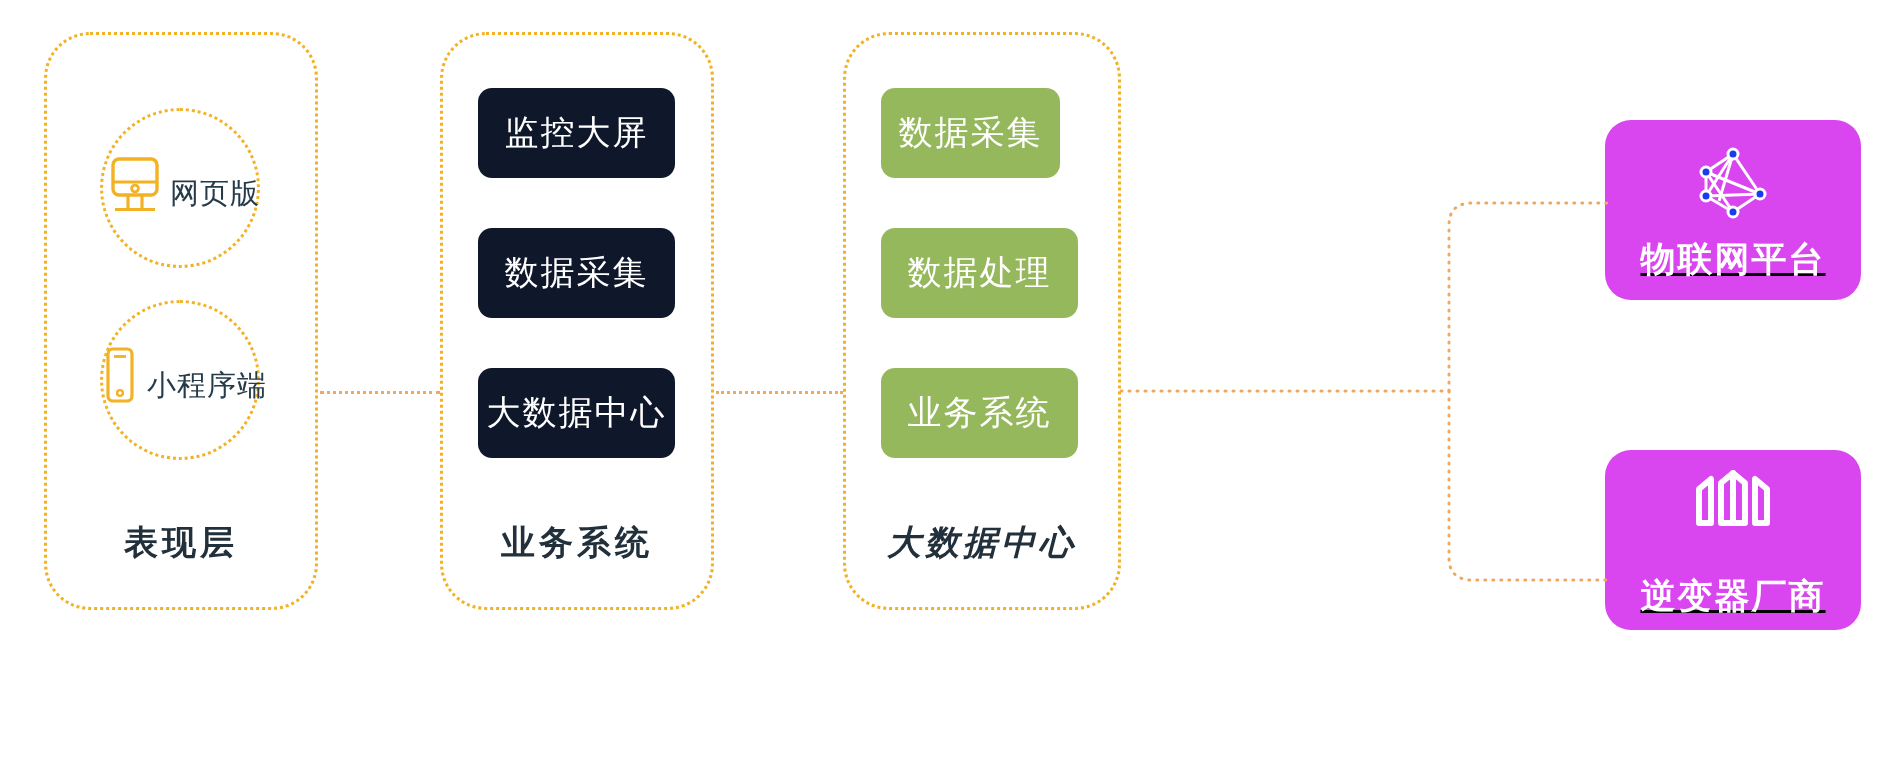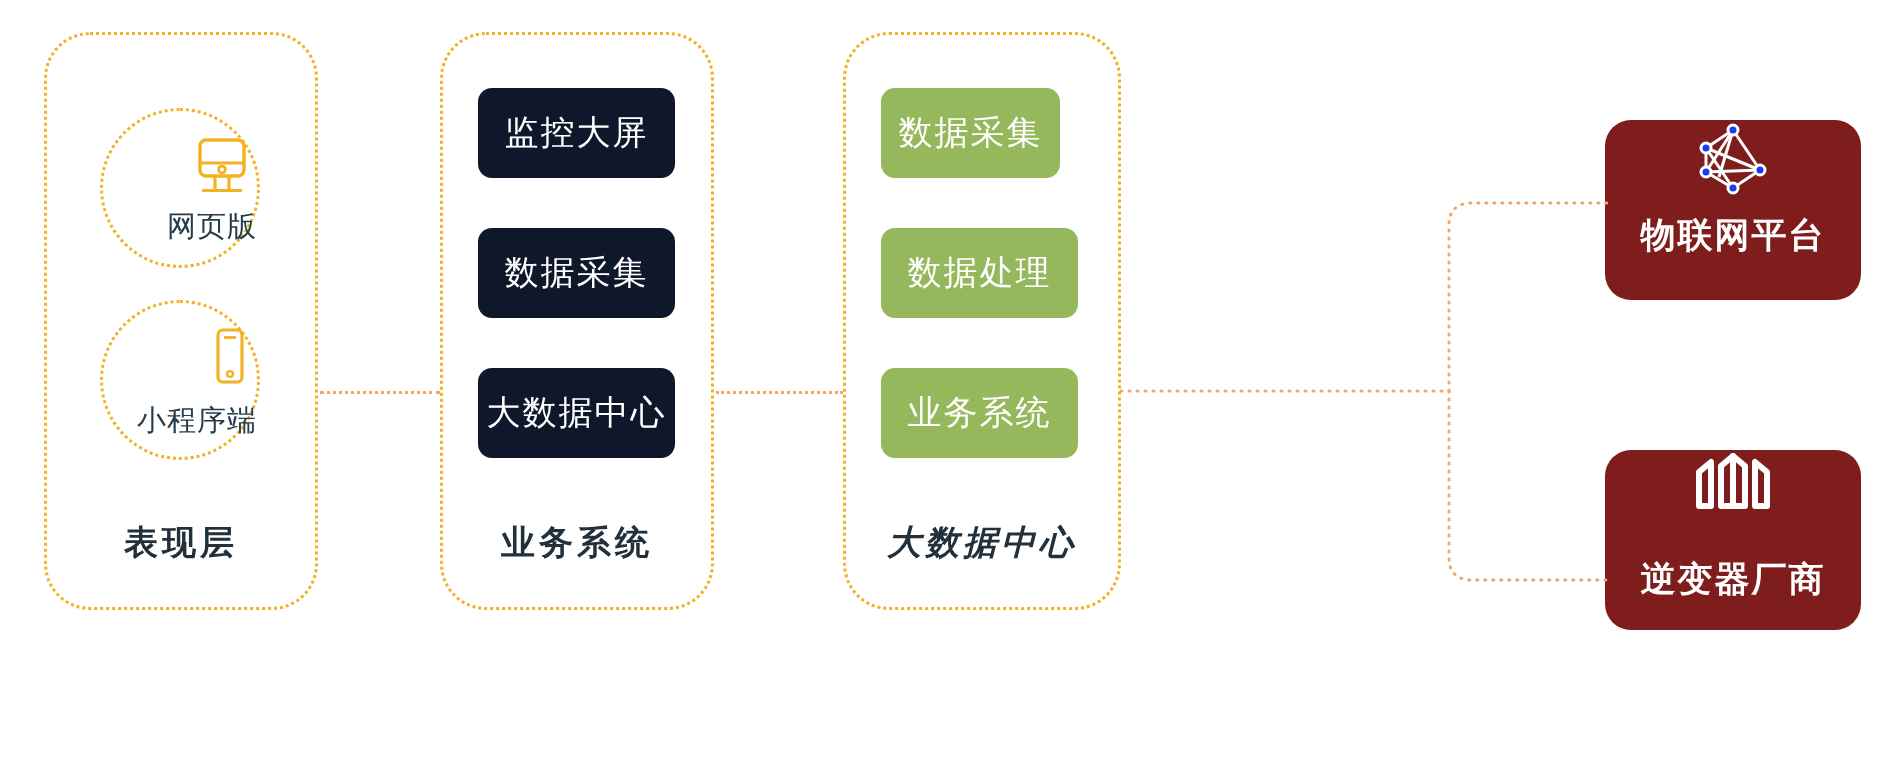--- a/index.html
+++ b/index.html
@@ -21,22 +21,22 @@
     background:transparent;
   }
 
   
   .circle{
     position:absolute;
     border:3px dotted #F2B224;
     border-radius:50%;
     box-sizing:border-box;
     display:flex;
-    flex-direction:column;
-    align-items:flex-end;
+    flex-direction:row;
+    align-items:center;
     justify-content:center;
   }
   .circle-label{
     font-size:29px;
     color:#263B4A;
     letter-spacing:1px;
     margin-top:10px;
     line-height:1;
     white-space:nowrap;
   }
@@ -54,27 +54,28 @@
     letter-spacing:2px;
     box-sizing:border-box;
     white-space:nowrap;
   }
   .card.teal{background:#0f172a;}
   .card.green{background:#96B85C;}
 
   
   .bluecard{
     position:absolute;
-    background:#7f1d1d;
+    background:#d946ef;
     border-radius:26px;
     box-sizing:border-box;
     display:flex;
     flex-direction:column;
     align-items:center;
-    justify-content:flex-start;
+    justify-content:center;
+    text-decoration:underline;
   }
   .bluecard-label{
     color:#ffffff;
     font-size:35px;
     font-weight:bold;
     letter-spacing:2px;
     margin-top:14px;
     line-height:1;
     white-space:nowrap;
   }

